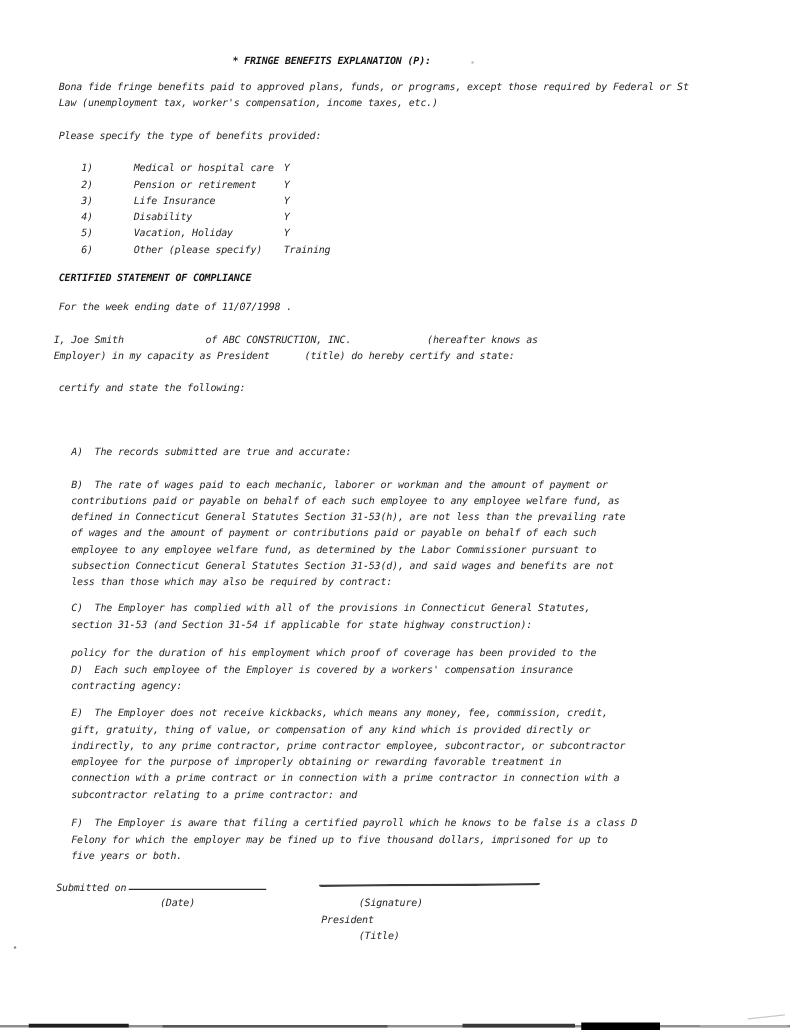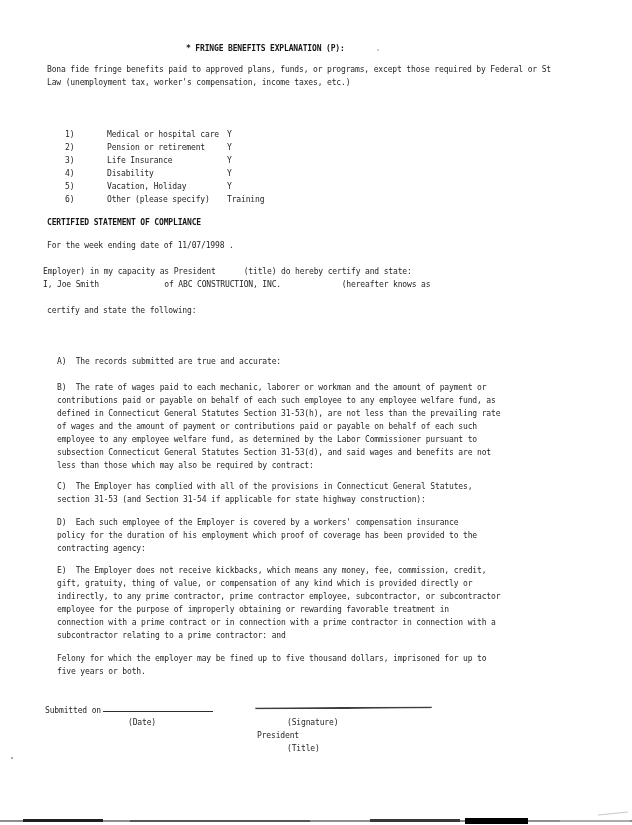--- a/index.html
+++ b/index.html
@@ -1,20 +1,20 @@
 <!DOCTYPE html>
 <html><head>
 <meta charset="utf-8">
 <style>
   html,body { margin:0; padding:0; background:#ffffff; }
   .page {
     position:relative; width:632px; height:825px; margin:0 auto;
     background:#ffffff; overflow:hidden;
     font-family:"DejaVu Sans Mono", monospace;
-    font-size:8px; letter-spacing:-0.15px; line-height:13px; color:#1f1f1f;
+    font-size:8px; letter-spacing:-0.15px; line-height:13px; color:#1f1f1f;font-style:italic;
     -webkit-font-smoothing:none;
   }
   .block { position:absolute; white-space:pre; }
   .bold  { font-weight:bold; color:#151515; }
   .ln    { height:13px; white-space:pre; }
   .b-row   { display:flex; height:13px; white-space:pre; }
   .b-num   { width:23px; }
   .b-label { width:120px;padding-left:19px; }
   .b-value { }
   .rule { position:absolute; }
@@ -34,42 +34,43 @@
 </style>
 </head>
 <body>
 
 <div class="page">
 
   <div class="block bold" style="left:186px; top:42px;">* FRINGE BENEFITS EXPLANATION (P):</div>
 
   <div class="block" style="left:47px; top:63px;"><div class="ln">Bona fide fringe benefits paid to approved plans, funds, or programs, except those required by Federal or St</div><div class="ln">Law (unemployment tax, worker's compensation, income taxes, etc.)</div></div>
 
+  <div class="block" style="left:47px; top:102px;">Please specify the type of benefits provided:</div>
 
   <div class="block" style="left:65px; top:128px;"><div class="b-row"><span class="b-num">1)</span><span class="b-label">Medical or hospital care</span><span class="b-value">Y</span></div><div class="b-row"><span class="b-num">2)</span><span class="b-label">Pension or retirement</span><span class="b-value">Y</span></div><div class="b-row"><span class="b-num">3)</span><span class="b-label">Life Insurance</span><span class="b-value">Y</span></div><div class="b-row"><span class="b-num">4)</span><span class="b-label">Disability</span><span class="b-value">Y</span></div><div class="b-row"><span class="b-num">5)</span><span class="b-label">Vacation, Holiday</span><span class="b-value">Y</span></div><div class="b-row"><span class="b-num">6)</span><span class="b-label">Other (please specify)</span><span class="b-value">Training</span></div></div>
 
   <div class="block bold" style="left:47px; top:216px;">CERTIFIED STATEMENT OF COMPLIANCE</div>
 
   <div class="block" style="left:47px; top:239px;">For the week ending date of 11/07/1998 .</div>
 
-  <div class="block" style="left:43px; top:265px;"><div class="ln">Employer) in my capacity as President      (title) do hereby certify and state:</div><div class="ln">I, Joe Smith              of ABC CONSTRUCTION, INC.             (hereafter knows as</div></div>
+  <div class="block" style="left:43px; top:265px;"><div class="ln">I, Joe Smith              of ABC CONSTRUCTION, INC.             (hereafter knows as</div><div class="ln">Employer) in my capacity as President      (title) do hereby certify and state:</div></div>
 
   <div class="block" style="left:47px; top:304px;"><div class="ln">certify and state the following:</div></div>
 
   <div class="block" style="left:57px; top:355px;"><div class="ln">A)  The records submitted are true and accurate:</div></div>
 
   <div class="block" style="left:57px; top:381px;"><div class="ln">B)  The rate of wages paid to each mechanic, laborer or workman and the amount of payment or</div><div class="ln">contributions paid or payable on behalf of each such employee to any employee welfare fund, as</div><div class="ln">defined in Connecticut General Statutes Section 31-53(h), are not less than the prevailing rate</div><div class="ln">of wages and the amount of payment or contributions paid or payable on behalf of each such</div><div class="ln">employee to any employee welfare fund, as determined by the Labor Commissioner pursuant to</div><div class="ln">subsection Connecticut General Statutes Section 31-53(d), and said wages and benefits are not</div><div class="ln">less than those which may also be required by contract:</div></div>
 
   <div class="block" style="left:57px; top:480px;"><div class="ln">C)  The Employer has complied with all of the provisions in Connecticut General Statutes,</div><div class="ln">section 31-53 (and Section 31-54 if applicable for state highway construction):</div></div>
 
-  <div class="block" style="left:57px; top:516px;"><div class="ln">D)  Each such employee of the Employer is covered by a workers' compensation insurance</div><div class="ln">policy for the duration of his employment which proof of coverage has been provided to the</div><div class="ln">contracting agency:</div></div>
+  <div class="block" style="left:57px; top:516px;"><div class="ln">policy for the duration of his employment which proof of coverage has been provided to the</div><div class="ln">D)  Each such employee of the Employer is covered by a workers' compensation insurance</div><div class="ln">contracting agency:</div></div>
 
   <div class="block" style="left:57px; top:564px;"><div class="ln">E)  The Employer does not receive kickbacks, which means any money, fee, commission, credit,</div><div class="ln">gift, gratuity, thing of value, or compensation of any kind which is provided directly or</div><div class="ln">indirectly, to any prime contractor, prime contractor employee, subcontractor, or subcontractor</div><div class="ln">employee for the purpose of improperly obtaining or rewarding favorable treatment in</div><div class="ln">connection with a prime contract or in connection with a prime contractor in connection with a</div><div class="ln">subcontractor relating to a prime contractor: and</div></div>
 
-  <div class="block" style="left:57px; top:652px;"><div class="ln">Felony for which the employer may be fined up to five thousand dollars, imprisoned for up to</div><div class="ln">five years or both.</div></div>
+  <div class="block" style="left:57px; top:652px;"><div class="ln">F)  The Employer is aware that filing a certified payroll which he knows to be false is a class D</div><div class="ln">Felony for which the employer may be fined up to five thousand dollars, imprisoned for up to</div><div class="ln">five years or both.</div></div>
 
   <div class="block" style="left:45px; top:704px;">Submitted on</div>
 
   <div class="rule date-line"></div>
   <div class="block" style="left:128px; top:716px;">(Date)</div>
 
   <div class="rule sig-line"></div>
   <div class="block" style="left:287px; top:716px;">(Signature)</div>
 
   <div class="block" style="left:257px; top:729px;text-align:center;">President</div>

